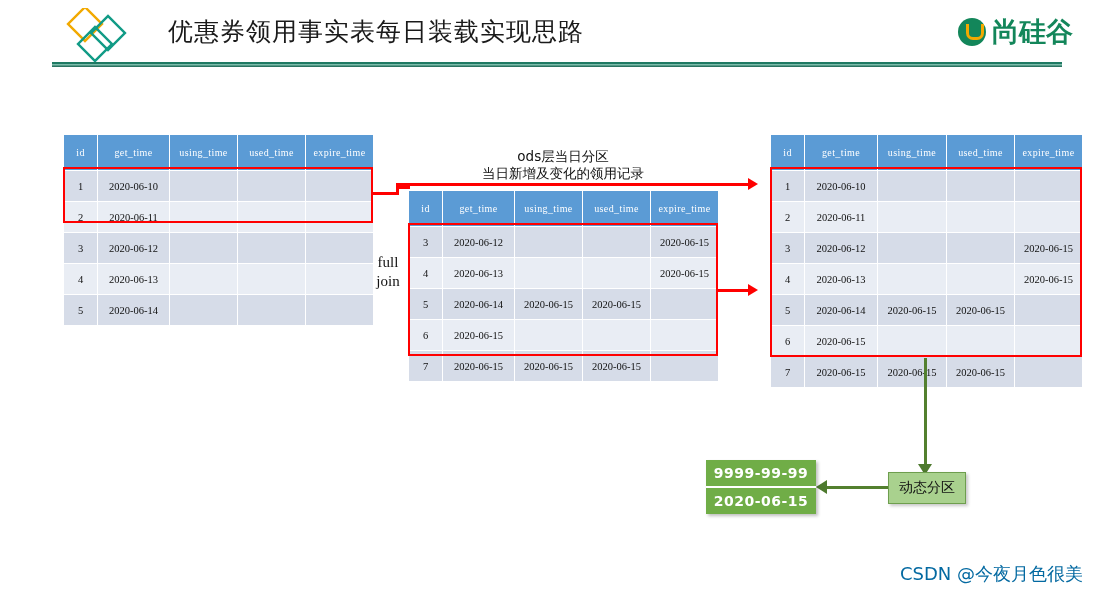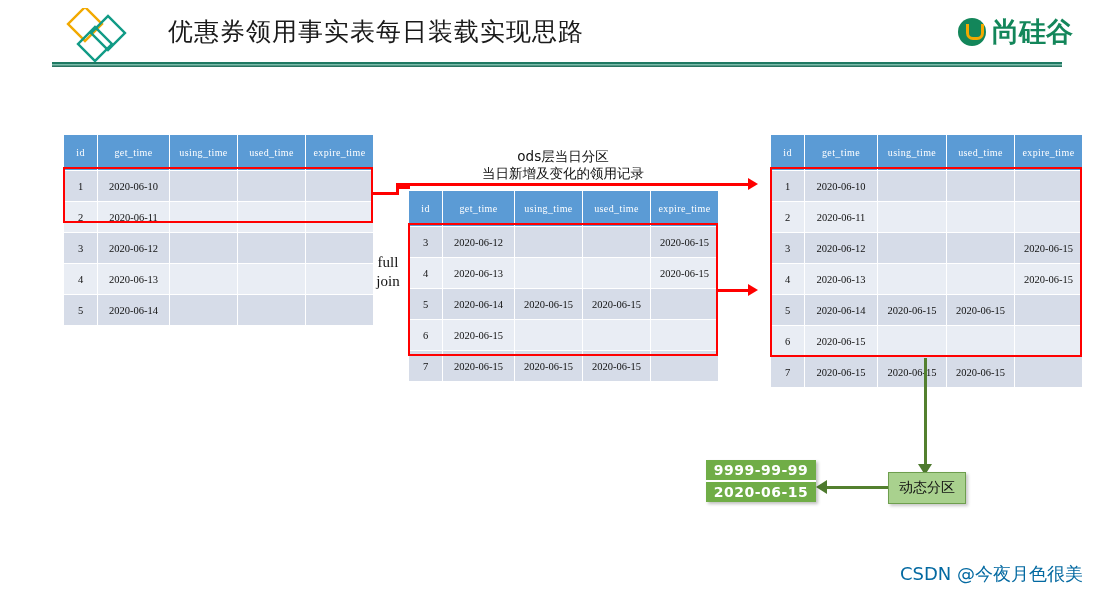--- a/index.html
+++ b/index.html
@@ -53,21 +53,21 @@
   .arrow-l-g{position:absolute;width:0;height:0;border-top:7px solid transparent;
            border-bottom:7px solid transparent;border-right:11px solid #4e7a2e;}
   .arrow-d-g{position:absolute;width:0;height:0;border-left:7px solid transparent;
            border-right:7px solid transparent;border-top:11px solid #4e7a2e;}
 
   .fulljoin{position:absolute;font-size:15px;color:#111;line-height:19px;text-align:center;
             font-family:"Liberation Serif","DejaVu Serif",serif;}
 
   
   .gstack{position:absolute;box-shadow:2px 2px 3px rgba(0,0,0,.25);}
-  .gcell{width:110px;height:20px;background:#70ad47;color:#ffffff;font-size:14px;font-weight:bold;
+  .gcell{width:110px;height:26px;background:#70ad47;color:#ffffff;font-size:14px;font-weight:bold;
          display:flex;align-items:center;justify-content:center;
          font-family:"DejaVu Sans",sans-serif;letter-spacing:.5px;}
   .gcell.second{margin-top:2px;}
   .gbox{position:absolute;background:#a9d18e;border:1px solid #6e9e4e;color:#111;
         font-size:14px;display:flex;align-items:center;justify-content:center;
         font-family:"DejaVu Sans",sans-serif;box-shadow:2px 2px 3px rgba(0,0,0,.22);}
 
   
   .wm-back{position:absolute;font-size:21px;color:#dcdcdc;white-space:nowrap;
            font-family:"DejaVu Sans",sans-serif;font-style:italic;}

